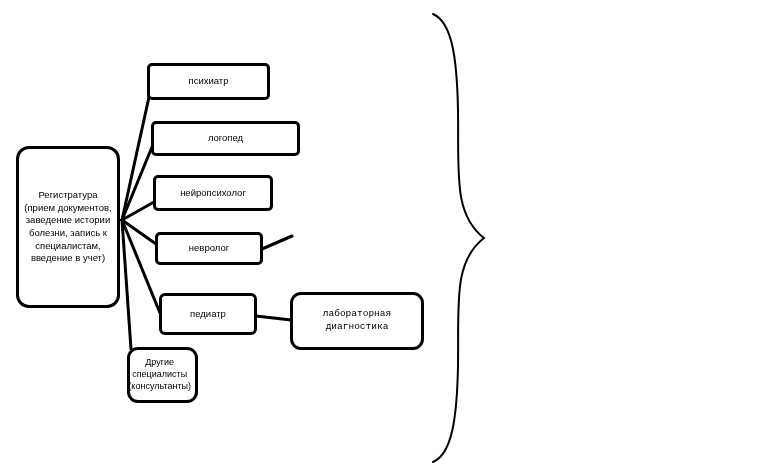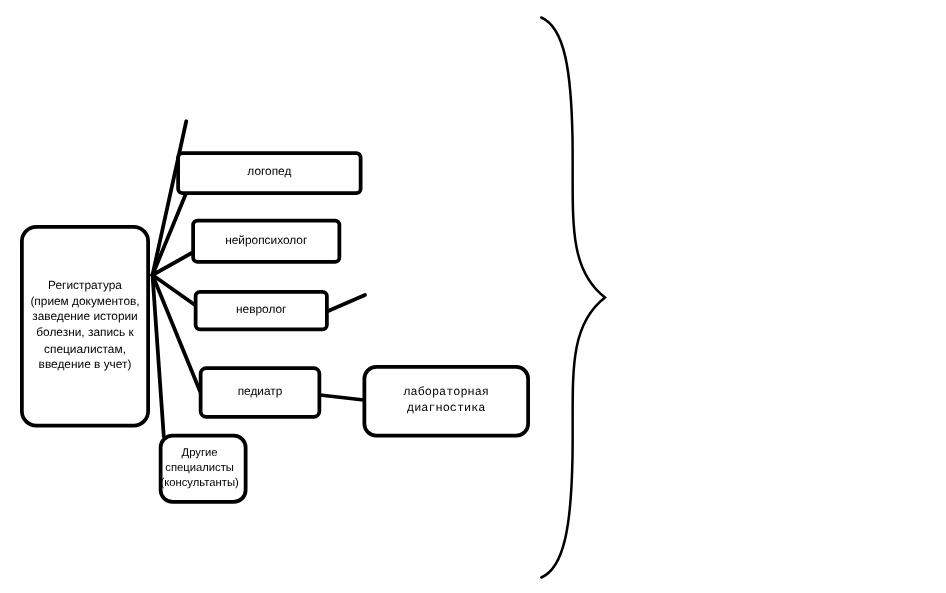--- a/index.html
+++ b/index.html
@@ -35,24 +35,23 @@
     font-size: 9.5px;
     line-height: 1.32;
     color: #000000;
   }
   .node .lbl { display: block; padding: 2px 4px; }
   .node.registration {
     left: 16px; top: 146px; width: 104px; height: 162px;
     border-radius: 13px;
     border-width: 3px;
     font-size: 9.5px;
-    margin-top: 34px;
   }
   .node.psychiatrist   { left: 147px; top: 63px;  width: 123px; height: 37px; border-radius: 5px; }
-  .node.speech         { left: 141px; top: 121px; width: 149px; height: 35px; border-radius: 5px; }
+  .node.speech         { left: 151px; top: 121px; width: 149px; height: 35px; border-radius: 5px; }
   .node.neuropsych     { left: 153px; top: 175px; width: 120px; height: 36px; border-radius: 5px; }
   .node.neurologist    { left: 155px; top: 232px; width: 108px; height: 33px; border-radius: 5px; }
   .node.pediatrician   { left: 159px; top: 293px; width: 98px;  height: 42px; border-radius: 6px; }
   .node.others {
     left: 127px; top: 347px; width: 71px; height: 56px;
     border-radius: 11px;
     font-size: 9px;
     justify-content: flex-end;
   }
   .node.func-diag      { left: 291px; top: 205px; width: 134px; height: 58px; border-radius: 11px; }
@@ -89,20 +88,23 @@
              C 452 22, 457 58, 458 110
              C 459 172, 453 214, 484 238
              C 453 262, 459 304, 458 366
              C 457 418, 452 454, 433 462" fill="none" stroke="#000000" stroke-width="2" stroke-linecap="round"></path>
   </svg>
 
   <div class="node registration">
     <span class="lbl">Регистратура (прием документов, заведение истории болезни, запись к специалистам, введение в учет)</span>
   </div>
 
+  <div class="node psychiatrist">
+    <span class="lbl">психиатр</span>
+  </div>
 
   <div class="node speech">
     <span class="lbl">логопед</span>
   </div>
 
   <div class="node neuropsych">
     <span class="lbl">нейропсихолог</span>
   </div>
 
   <div class="node neurologist">

